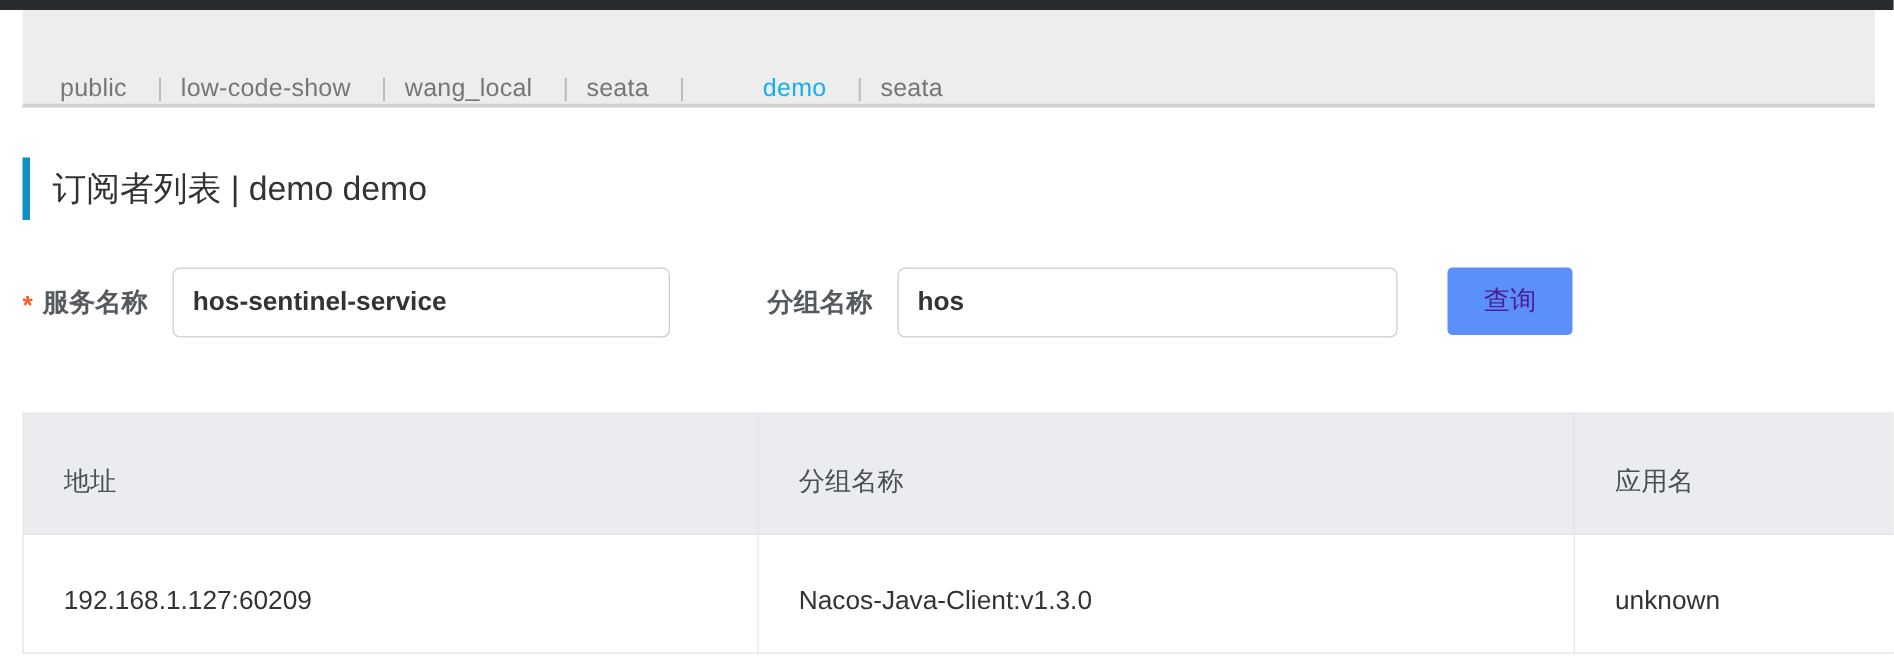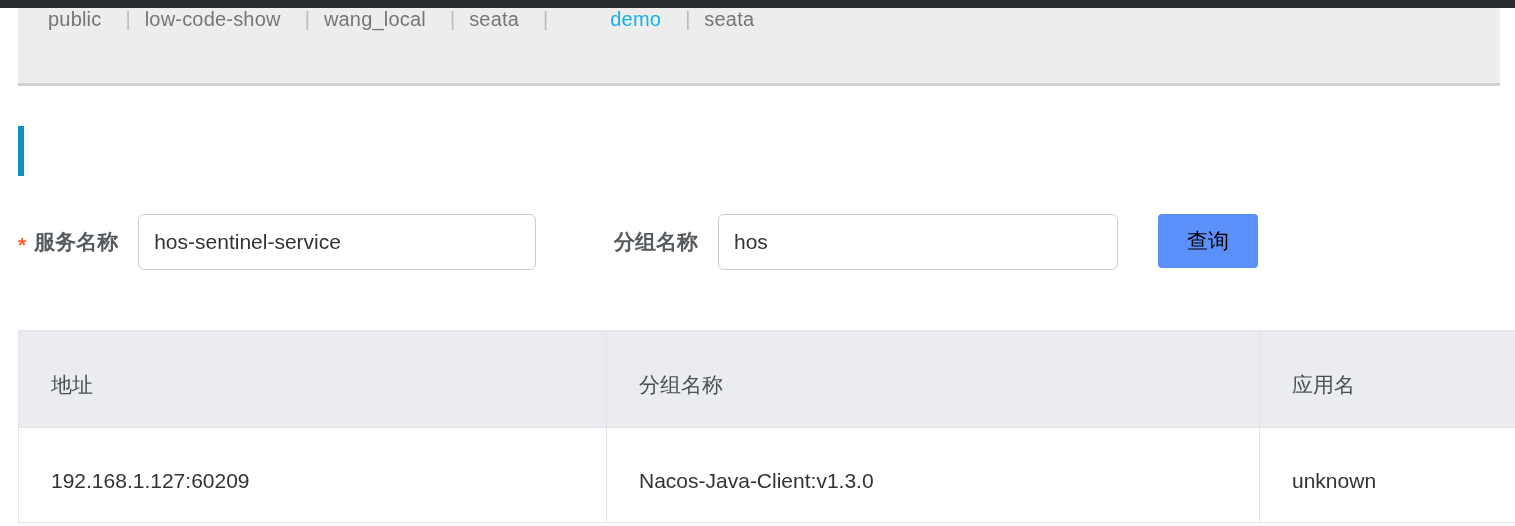--- a/index.html
+++ b/index.html
@@ -35,21 +35,21 @@
     background: #ededed;
     border-bottom: 3px solid #d2d2d2;
     box-sizing: border-box;
   }
   .ns-list {
     position: absolute;
     left: 30px;
     top: 0;
     height: 75px;
     display: flex;
-    align-items: flex-start;
+    align-items: flex-end;
     white-space: nowrap;
   }
   .ns-item {
     font-size: 20px;
     color: #73777a;
     letter-spacing: 0.2px;
     cursor: pointer;
   }
   .ns-item.active {
     color: #14b0e8;
@@ -122,32 +122,33 @@
     height: 56px;
     box-sizing: border-box;
     border: 1px solid #c9cdd2;
     border-radius: 6px;
     background: #ffffff;
     font-size: 21px;
     font-family: "Liberation Sans", "DejaVu Sans", sans-serif;
     color: #333333;
     padding: 0 15px;
     outline: none;
+    font-weight: bold;
   }
   .input-service { width: 398px; }
   .input-group   { width: 400px; }
 
   .search-button {
     position: absolute;
     left: 1140px;
     top: 2px;
     width: 100px;
     height: 54px;
     background: #5b8ff9;
-    color: #000000;
+    color: #4c1d95;
     border: none;
     border-radius: 4px;
     font-size: 21px;
     font-family: "Liberation Sans", "DejaVu Sans", sans-serif;
     cursor: pointer;
     padding: 0;
     line-height: 54px;
     text-align: center;
   }
 
@@ -200,20 +201,21 @@
     <span class="ns-item">seata</span>
     <span class="ns-sep">|</span>
     <span class="ns-item active">demo</span>
     <span class="ns-sep">|</span>
     <span class="ns-item">seata</span>
   </div>
 </div>
 
 <div class="page-title-wrap">
   <div class="title-bar"></div>
+  <div class="page-title">订阅者列表  |  demo  demo</div>
 </div>
 
 <div class="form-row">
 
   <div class="form-field field-service">
     <span class="req-star">*</span>
     <span class="field-label">服务名称</span>
     <input class="text-input input-service" type="text" value="hos-sentinel-service" style="">
   </div>
 

